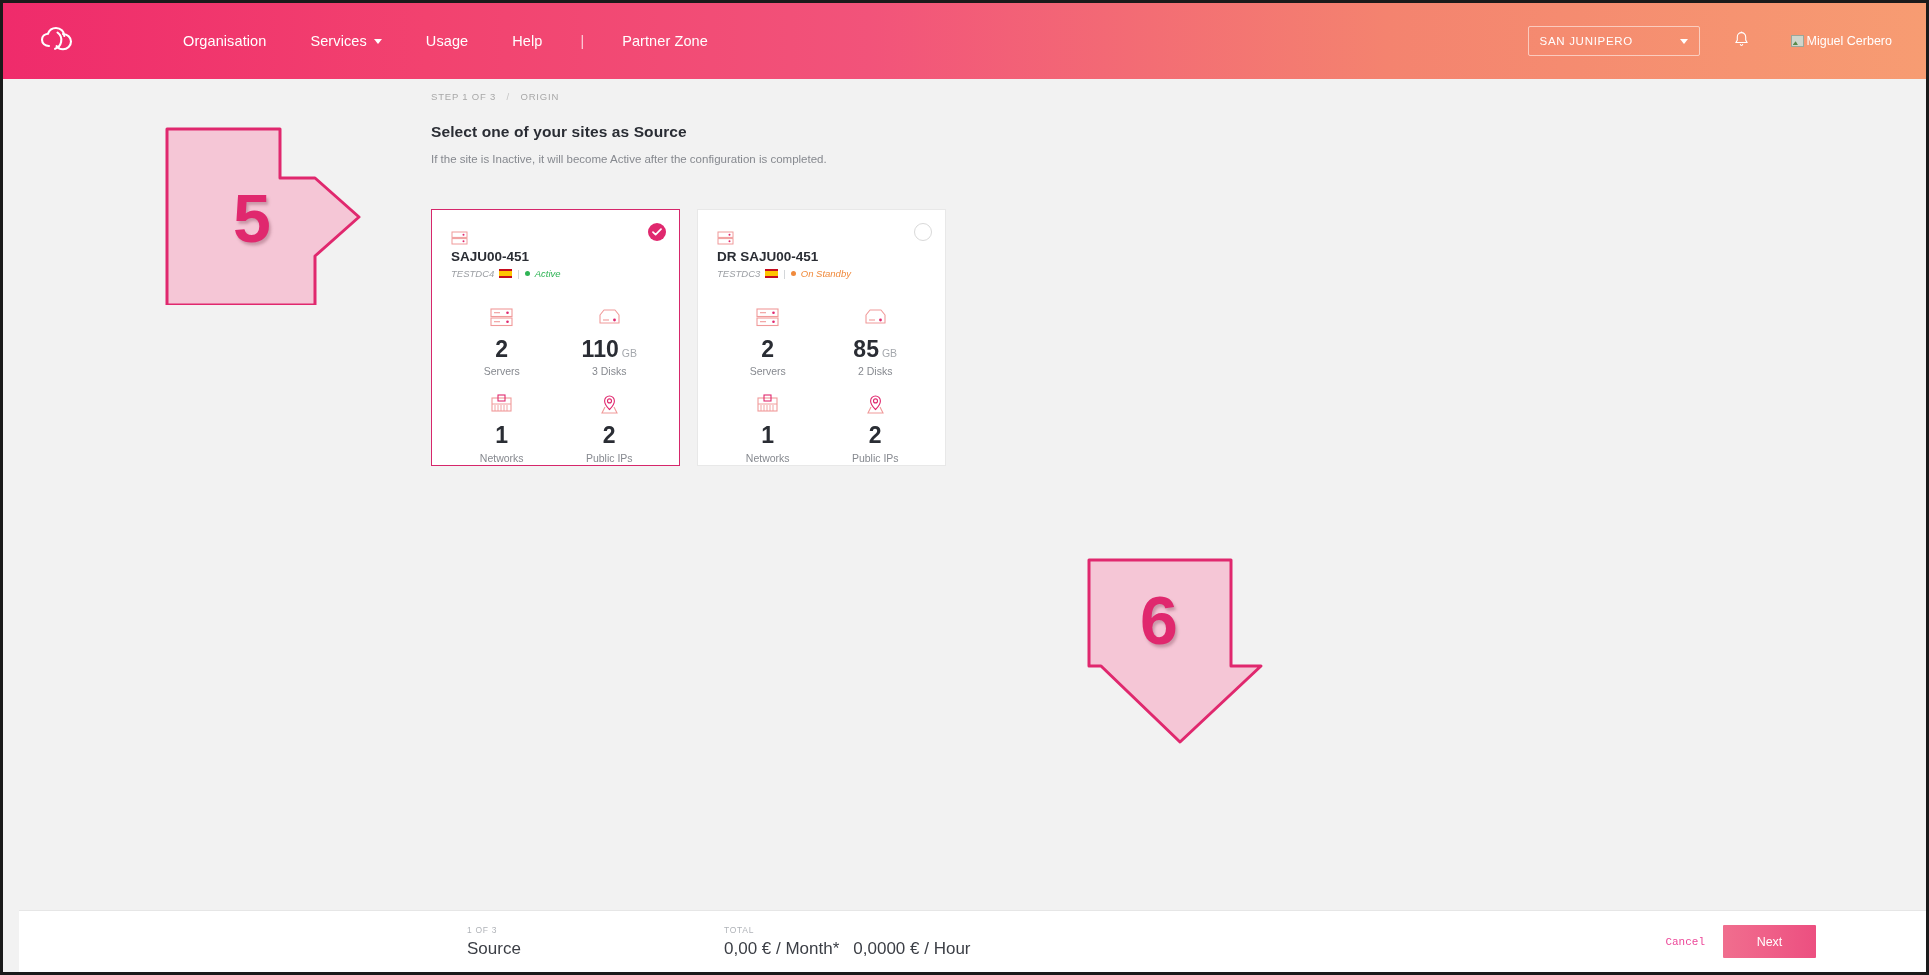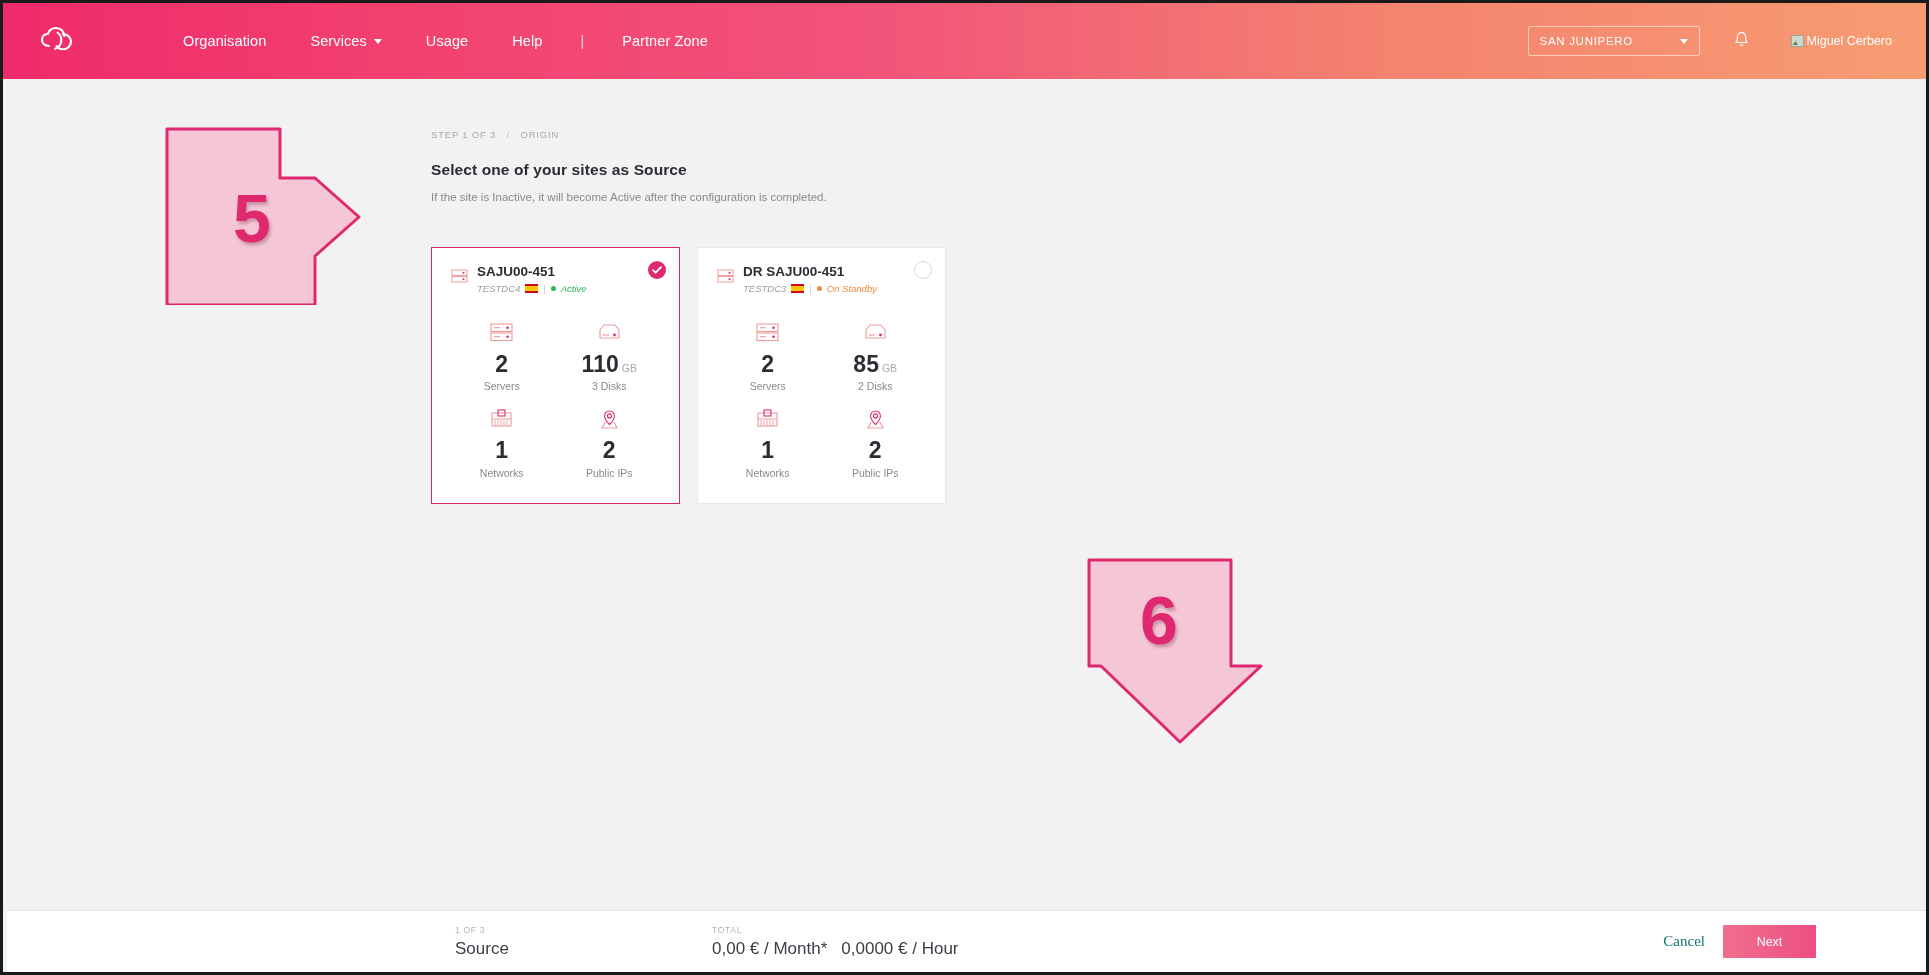--- a/index.html
+++ b/index.html
@@ -51,21 +51,21 @@
   .broken-img {
     width: 13px; height: 12px; background: #cfd6cc; border: 1px solid #9aa79a;
     position: relative; flex: 0 0 auto;
   }
   .broken-img:after {
     content:""; position:absolute; left:1px; bottom:1px; width:9px; height:5px;
     background:#5a8a4a; clip-path: polygon(0 100%, 35% 25%, 60% 100%);
   }
 
   
-  .content { position: absolute; top: 60px; left: 0; right: 0; bottom: 0; margin-top: 38px; }
+  .content { position: absolute; top: 60px; left: 0; right: 0; bottom: 0; }
   .breadcrumb {
     position: absolute; left: 428px; top: 28px;
     font-size: 9.5px; letter-spacing: .8px; color: #a8a8a8; text-transform: uppercase;
   }
   .breadcrumb .slash { padding: 0 7px; color: #c5c5c5; }
   .page-title {
     position: absolute; left: 428px; top: 60px;
     font-size: 15.5px; font-weight: bold; color: #2a2d34; letter-spacing: .1px;
   }
   .page-sub {
@@ -76,21 +76,21 @@
   
   .cards { position: absolute; left: 428px; top: 146px; display: flex; gap: 17px; }
   .site-card {
     width: 249px; height: 257px;
     background: #ffffff;
     position: relative;
     cursor: pointer;
   }
   .site-card.selected { border: 1.5px solid #d6276b; }
   .site-card.unselected { border: 1px solid #e8e8e8; }
-  .card-head { display: flex; align-items: flex-start; padding: 17px 0 0 19px; }
+  .card-head { display: flex; align-items: flex-start; padding: 17px 0 0 19px; flex-direction: column; }
   .rack-icon { margin-right: 9px; margin-top: 3px; flex: 0 0 auto; }
   .card-name { font-size: 13.5px; font-weight: bold; color: #2a2d34; line-height: 1.1; }
   .card-meta { display: flex; align-items: center; gap: 5px; margin-top: 3px; font-size: 9.5px; color: #9b9ea3; font-style: italic; }
   .flag {
     width: 13px; height: 9px; display: inline-block; flex: 0 0 auto;
     background: linear-gradient(to bottom,#c60b1e 0 25%,#ffc400 25% 75%,#c60b1e 75% 100%);
   }
   .meta-sep { color: #c9ccd0; font-style: normal; }
   .dot { width: 5px; height: 5px; border-radius: 50%; display: inline-block; flex: 0 0 auto; }
   .status-text { font-style: italic; }
@@ -112,32 +112,32 @@
   .stat-icon { height: 26px; display: flex; align-items: center; justify-content: center; }
   .stat-val {
     font-size: 23px; font-weight: bold; color: #2a2d34; line-height: 1.15;
     display: flex; align-items: baseline; gap: 3px; margin-top: 5px;
   }
   .stat-unit { font-size: 10.5px; font-weight: normal; color: #a5a8ad; }
   .stat-label { font-size: 10.5px; color: #86898f; margin-top: 3px; }
 
   
   .footer {
-    position: absolute; left: 4px; right: 0; bottom: 0; height: 62px;
+    position: absolute; left: 16px; right: 0; bottom: 0; height: 62px;
     background: #ffffff; border-top: 1px solid #e6e6e6;
     display: flex; align-items: center;
   }
   .foot-block { position: absolute; }
   .foot-cap { font-size: 8.5px; letter-spacing: .7px; color: #b0b3b8; text-transform: uppercase; }
   .foot-val { font-size: 17px; color: #3b3e45; margin-top: 4px; }
   .foot-price { display: flex; gap: 14px; }
   .foot-right { position: absolute; right: 0; display: flex; align-items: center; gap: 0; }
   .btn-cancel {
-    font-size: 15px; color: #0f766e; background: none; border: none;
-    cursor: pointer; padding: 8px 18px; font-family: Liberation Serif, serif;
+    font-size: 11px; color: #ec4899; background: none; border: none;
+    cursor: pointer; padding: 8px 18px; font-family: Liberation Mono, monospace;
   }
   .btn-next {
     width: 93px; height: 33px; border: none; cursor: pointer;
     background: linear-gradient(90deg,#f06e8e 0%, #ef5f88 50%, #ec4f80 100%);
     color: #fff; font-size: 12.5px; font-family: inherit; border-radius: 1px;
   }
 
   
   .anno { position: absolute; z-index: 20; pointer-events: none; }
   .anno-num {

